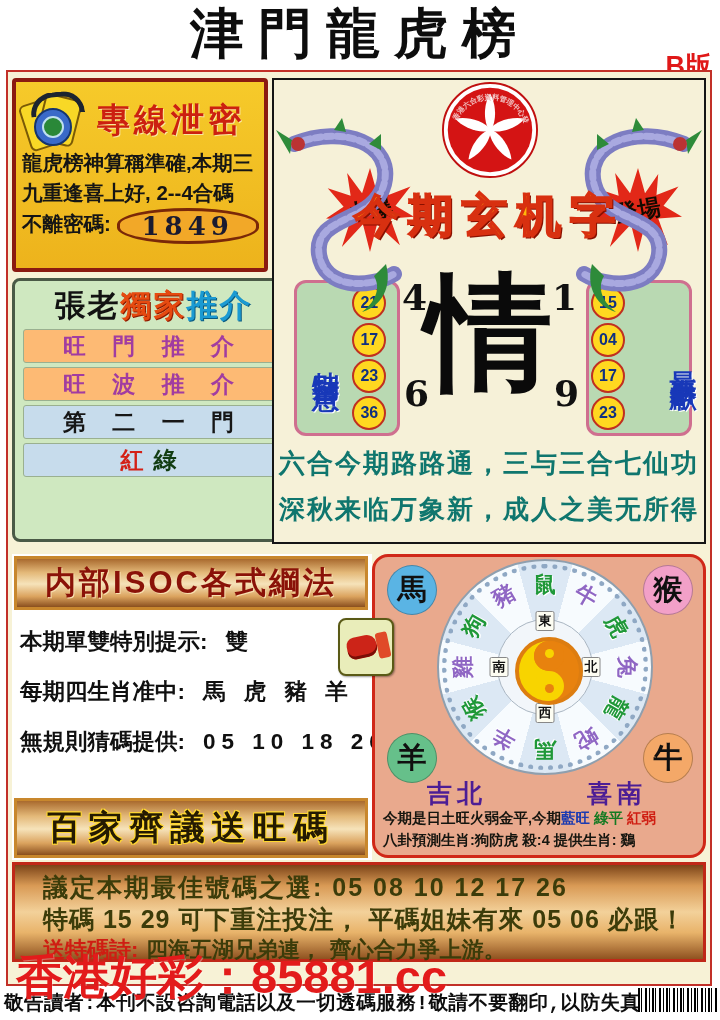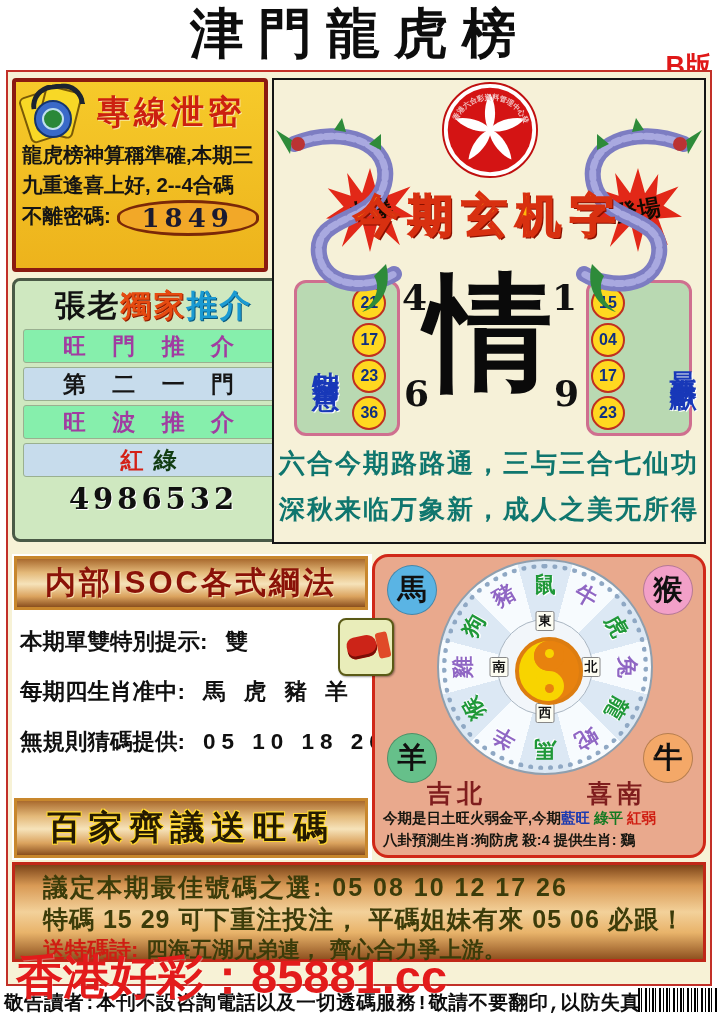--- a/index.html
+++ b/index.html
@@ -7,21 +7,21 @@
         font-family:"Liberation Sans","DejaVu Sans",sans-serif;}
   
   .main-title{position:absolute;top:-2px;left:0;right:0;text-align:center;
     font-family:"DejaVu Serif",serif;font-weight:900;font-size:54px;letter-spacing:14px;color:#0d0d0d;}
   .edition{position:absolute;top:48px;right:8px;color:#e01818;font-weight:900;font-size:27px;}
   
   .frame{position:absolute;left:6px;top:70px;width:706px;height:916px;
     border:2px solid #c23028;background:#f7f2d6;box-sizing:border-box;}
   
   .hotline{position:absolute;left:4px;top:6px;width:256px;height:194px;background:linear-gradient(180deg,#f6ca2a,#edb31c);
-    border:4px solid #8a1a10;border-radius:4px;box-sizing:border-box;padding:2px 6px;}
+    border:4px solid #8a1a10;border-radius:4px;box-sizing:border-box;padding:10px 6px;}
   .hotline-head{display:flex;align-items:center;height:56px;}
   .hotline-title{flex:1;text-align:center;color:#cc2010;font-family:"DejaVu Serif",serif;
     font-weight:900;font-size:33px;letter-spacing:4px;text-shadow:1px 1px 0 #f8e8a0;}
   .hot-line{color:#151515;font-weight:800;font-size:20.5px;line-height:30px;white-space:nowrap;}
   .code-oval{display:inline-block;background:#f2a828;border:3px solid #7a2808;border-radius:50%/46%;
     padding:0 22px;font-family:"DejaVu Serif",serif;font-weight:900;font-size:26px;color:#1a1a30;letter-spacing:5px;vertical-align:middle;}
   
   .phone-ico{position:relative;width:62px;height:56px;flex:0 0 62px;}
   .card{position:absolute;width:34px;height:44px;background:#f8d826;border:2px solid #7a5a06;border-radius:6px;}
   .card.c1{left:2px;top:8px;transform:rotate(-18deg);}
@@ -33,21 +33,21 @@
   .handset{position:absolute;left:8px;top:0px;width:44px;height:18px;border:5px solid #1c2430;
     border-bottom:none;border-radius:22px 22px 0 0;transform:rotate(-6deg);}
   
   .zhang{position:absolute;left:4px;top:206px;width:283px;height:264px;background:#cfe8c0;
     border:3px solid #4a5a46;border-radius:8px;box-sizing:border-box;padding:4px 8px;}
   .zhang-head{text-align:center;font-weight:900;font-size:31px;letter-spacing:2px;
     font-family:"DejaVu Serif",serif;line-height:40px;}
   .zh-black{color:#121212;} .zh-red{color:#e64a10;text-shadow:1px 1px 0 #8a1a00;} .zh-blue{color:#1b9ad2;text-shadow:1px 1px 0 #0a5a80;}
   .zrow{height:32px;line-height:32px;margin-top:4px;border-radius:3px;text-align:center;
     font-weight:900;font-size:23px;letter-spacing:10px;border:1px solid #9ab090;}
-  .zrow.cream{background:#86efac;color:#a13ca1;}
+  .zrow.cream{background:#fdba74;color:#a13ca1;}
   .zrow.blue{background:#c7dcec;color:#161616;}
   .zrow .red-ch{color:#d42015;} .zrow .green-ch{color:#123d12;}
   .znum{margin-top:5px;text-align:center;font-weight:900;font-size:29px;letter-spacing:4px;color:#101010;
     font-family:"DejaVu Serif",serif;text-shadow:1px 1px 0 #ffffff;}
   
   .mystic{position:absolute;left:264px;top:6px;width:434px;height:466px;background:#f6f1d8;
     border:2px solid #151515;box-sizing:border-box;}
   .emblem{position:absolute;left:168px;top:2px;width:96px;height:96px;}
   .burst{position:absolute;width:88px;height:84px;background:#e22818;display:flex;align-items:center;justify-content:center;
     clip-path:polygon(50% 0%,58% 30%,73% 7%,71% 32%,96% 22%,79% 45%,100% 58%,73% 60%,84% 92%,58% 67%,50% 100%,42% 67%,18% 94%,28% 62%,0% 60%,20% 46%,2% 24%,28% 33%,24% 6%,41% 30%);}
@@ -108,21 +108,21 @@
   .wlabel.g{color:#1f9838;} .wlabel.p{color:#8f66c4;}
   .dirchip{position:absolute;transform:translate(-50%,-50%);background:#fdfdf2;border:1px solid #888;
     font-weight:900;font-size:13px;color:#111;padding:0 2px;border-radius:2px;}
   .yy{position:absolute;left:76px;top:76px;width:60px;height:60px;border-radius:50%;
     background:linear-gradient(90deg,#f8d400 50%,#e8820e 50%);border:4px solid #dd7d10;box-sizing:content-box;}
   .yy::before{content:"";position:absolute;left:15px;top:0;width:30px;height:30px;border-radius:50%;background:#e8820e;
     box-shadow:inset 0 0 0 30px #e8820e;}
   .yy::after{content:"";position:absolute;left:15px;bottom:0;width:30px;height:30px;border-radius:50%;background:#f8d400;}
   .yy .d1{position:absolute;left:26px;top:8px;width:9px;height:9px;border-radius:50%;background:#f8d400;z-index:2;}
   .yy .d2{position:absolute;left:26px;bottom:8px;width:9px;height:9px;border-radius:50%;background:#e8820e;z-index:2;}
-  .zfoot{position:absolute;top:220px;font-weight:900;font-size:25px;color:#7f1d1d;letter-spacing:5px;}
+  .zfoot{position:absolute;top:220px;font-weight:900;font-size:25px;color:#4c1d95;letter-spacing:5px;}
   .zf-l{left:52px;} .zf-r{left:212px;}
   .znote{position:absolute;left:8px;right:4px;font-weight:900;font-size:14.5px;color:#15150f;white-space:nowrap;}
   .zn1{top:252px;} .zn2{top:274px;}
   .znote .blue{color:#1c3ab0;} .znote .green{color:#157a22;} .znote .red{color:#cf1d12;}
   
   .finalbox{position:absolute;left:4px;top:790px;width:694px;height:100px;box-sizing:border-box;
     border:3px solid #c02818;background:linear-gradient(180deg,#7c4418,#d99a55 22%,#f3d19a 50%,#e8b36a 72%,#94causes);
     background:linear-gradient(180deg,#7c4418,#d99a55 22%,#f3d19a 50%,#e8b36a 72%,#8f5220);}
   .fline{position:absolute;left:28px;right:8px;font-weight:900;color:#3c3c0a;white-space:nowrap;}
   .fl1{top:6px;font-size:25px;letter-spacing:2px;}
@@ -163,26 +163,25 @@
         <span>不離密碼:</span>
         <span class="code-oval">1849</span>
       </div>
     </div>
 
     <div class="zhang">
       <div class="zhang-head">
         <span class="zh-black">張老</span><span class="zh-red">獨家</span><span class="zh-blue">推介</span>
       </div>
       <div class="zrow cream">旺 門 推 介</div>
+      <div class="zrow cream">旺 波 推 介</div>
       <div class="zrow blue">第 二 一 門</div>
-      <div class="zrow cream">旺 波 推 介</div>
       <div class="zrow blue">
         <span class="red-ch">紅</span><span class="green-ch">綠</span>
       </div>
-      <div class="znum">4986532</div>
     </div>
 
     <div class="mystic">
 
       <svg class="dragon dl" viewBox="0 0 160 200">
         <path d="M20 30 C70 10,120 30,110 70 C100 110,40 100,45 140 C50 175,95 175,120 160" fill="none" stroke="#7d7dc2" stroke-width="16" stroke-linecap="round"></path>
         <path d="M20 30 C70 10,120 30,110 70 C100 110,40 100,45 140 C50 175,95 175,120 160" fill="none" stroke="#a9a9e0" stroke-width="7" stroke-dasharray="6 5" stroke-linecap="round"></path>
         <path d="M112 150 C120 180,100 195,88 198 C104 186,106 172,100 162 Z" fill="#2e8b3a"></path>
         <path d="M18 26 L2 16 L16 40 Z" fill="#2e8b3a"></path>
         <circle cx="24" cy="30" r="7" fill="#b33"></circle>

